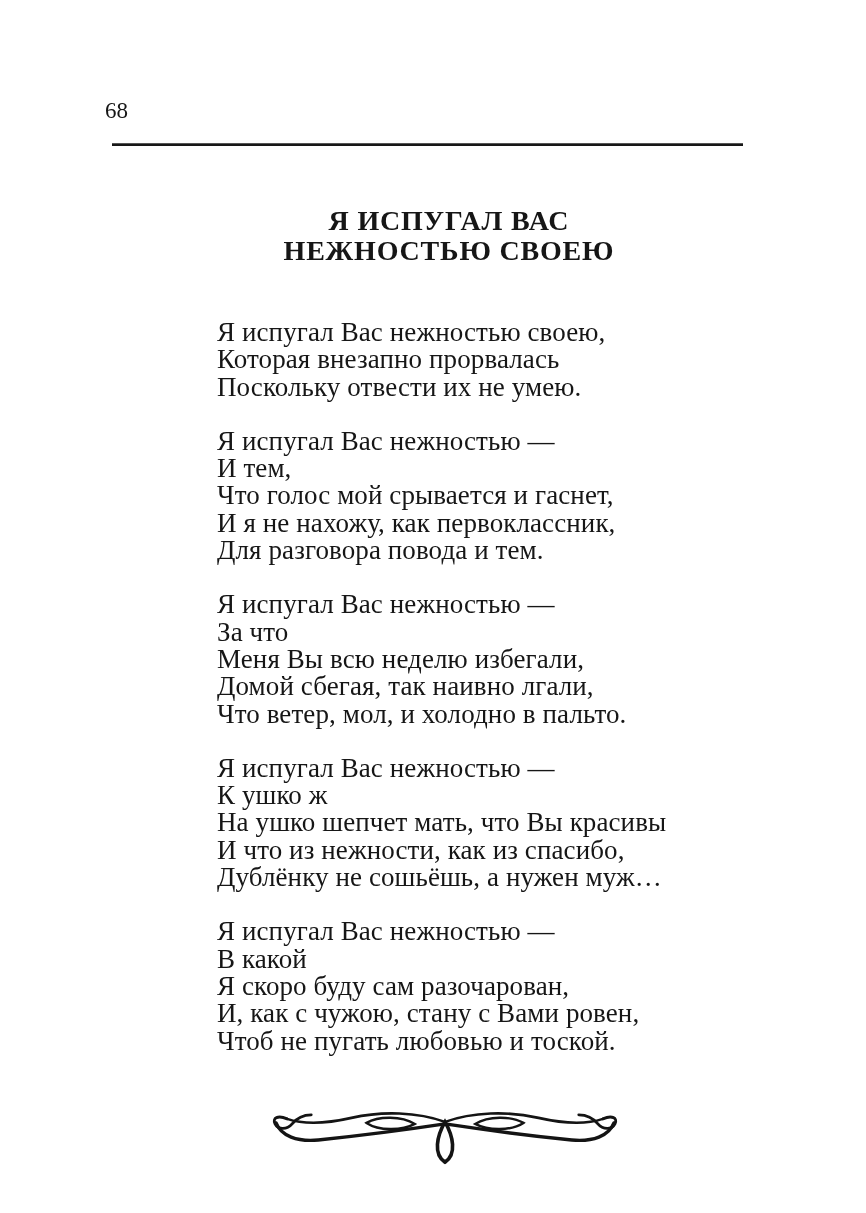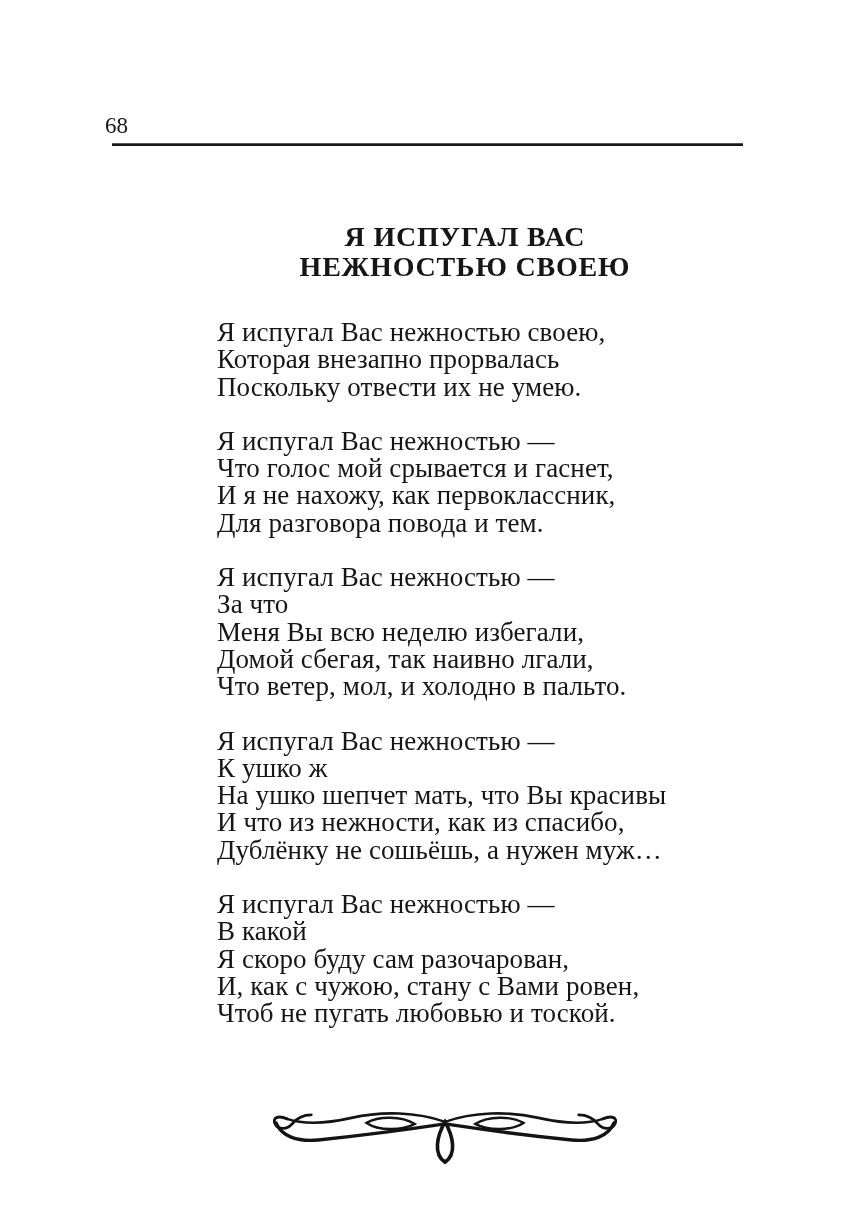--- a/index.html
+++ b/index.html
@@ -12,21 +12,21 @@
     background: #ffffff;
     position: relative;
     overflow: hidden;
     font-family: "Liberation Serif", serif;
     color: #161616;
     -webkit-font-smoothing: antialiased;
   }
   .running-head {
     position: absolute;
     left: 105px;
-    top: 113px;
+    top: 98px;
     width: 641px;
     display: flex;
     justify-content: space-between;
     align-items: baseline;
     flex-direction: column;
   }
   .page-num {
     font-size: 23px;
     line-height: 26px;
   }
@@ -43,21 +43,21 @@
     height: 3px;
     background: #171717;
     border-top: 1px solid #555;
     box-sizing: border-box;
   }
   .poem-title {
     position: absolute;
     left: 217px;
     top: 206px;
     width: 464px;
-    margin: 16px;
+    margin: 0;
     text-align: center;
     font-size: 28px;
     line-height: 30px;
     font-weight: bold;
     letter-spacing: 0.8px;
   }
   .poem-title .title-line {
     display: block;
     white-space: pre;
   }
@@ -110,20 +110,21 @@
   <div class="poem">
 
     <div class="stanza">
       <div class="line">Я испугал Вас нежностью своею,</div>
       <div class="line">Которая внезапно прорвалась</div>
       <div class="line">Поскольку отвести их не умею.</div>
     </div>
 
     <div class="stanza">
       <div class="line">Я испугал Вас нежностью —</div>
+      <div class="line">И тем,</div>
       <div class="line">Что голос мой срывается и гаснет,</div>
       <div class="line">И я не нахожу, как первоклассник,</div>
       <div class="line">Для разговора повода и тем.</div>
     </div>
 
     <div class="stanza">
       <div class="line">Я испугал Вас нежностью —</div>
       <div class="line">За что</div>
       <div class="line">Меня Вы всю неделю избегали,</div>
       <div class="line">Домой сбегая, так наивно лгали,</div>

